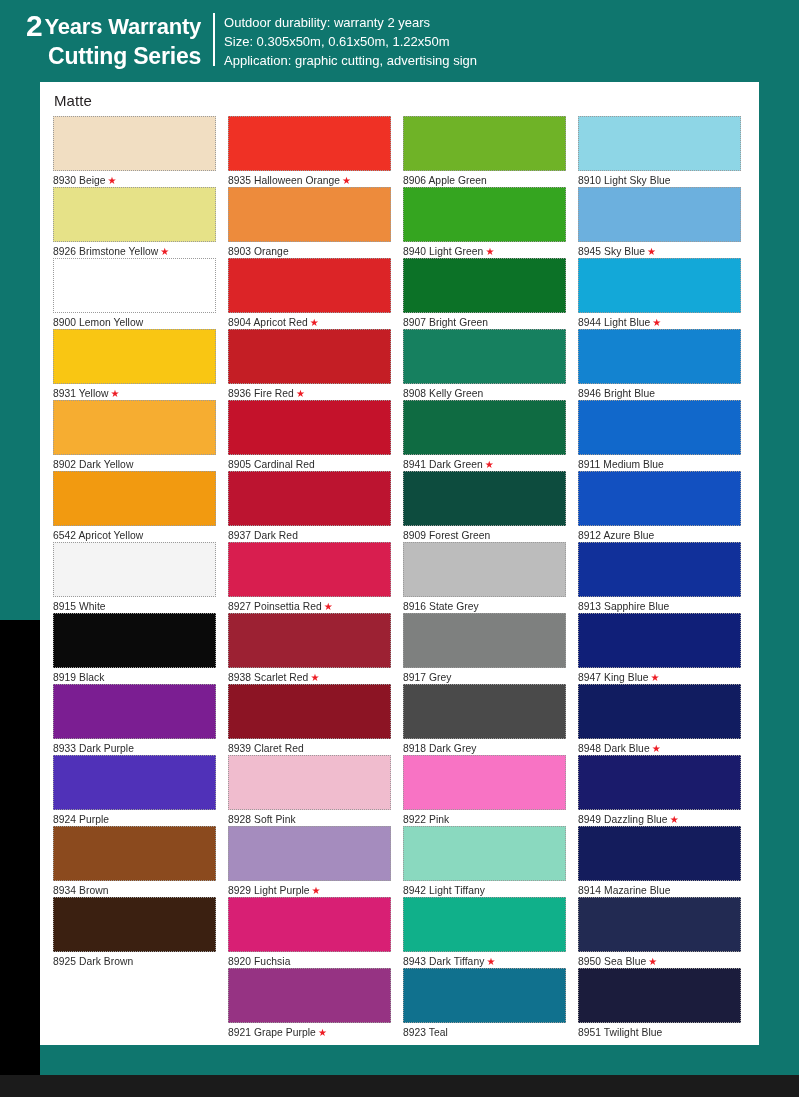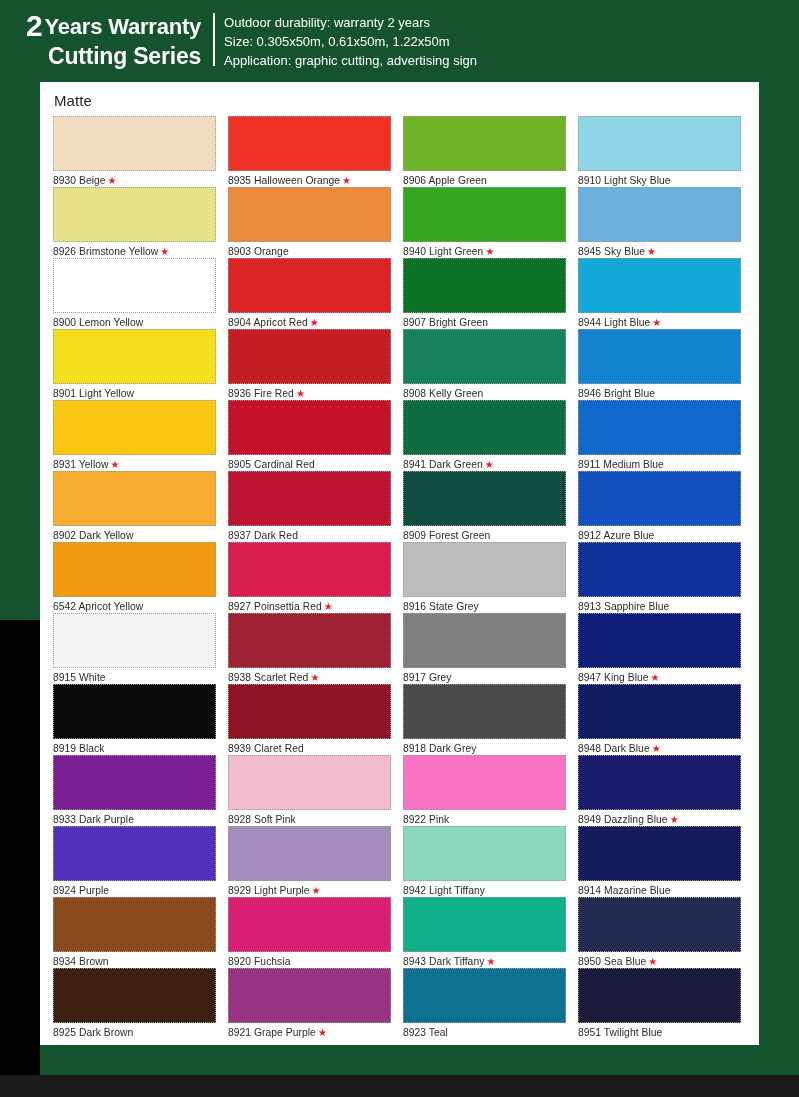--- a/index.html
+++ b/index.html
@@ -9,21 +9,21 @@
   }
   body {
     font-family: "Liberation Sans", sans-serif;
     -webkit-font-smoothing: antialiased;
   }
 
   #page {
     position: relative;
     width: 799px;
     height: 1097px;
-    background: #14532d;
+    background: #0f766e;
     overflow: hidden;
     box-sizing: border-box;
   }
 
   
   .frame-left-lower {
     position: absolute;
     left: 0;
     top: 620px;
     width: 40px;
@@ -174,24 +174,20 @@
           </div>
           <div class="cell">
             <div class="swatch" style="background: rgb(230, 226, 136);"></div>
             <div class="sw-label"><span>8926 Brimstone Yellow</span><span class="star" style="color: rgb(237, 28, 36);">★</span></div>
           </div>
           <div class="cell">
             <div class="swatch"></div>
             <div class="sw-label"><span>8900 Lemon Yellow</span></div>
           </div>
           <div class="cell">
-            <div class="swatch" style="background: rgb(244, 223, 31);"></div>
-            <div class="sw-label"><span>8901 Light Yellow</span></div>
-          </div>
-          <div class="cell">
             <div class="swatch" style="background: rgb(249, 198, 19);"></div>
             <div class="sw-label"><span>8931 Yellow</span><span class="star" style="color: rgb(237, 28, 36);">★</span></div>
           </div>
           <div class="cell">
             <div class="swatch" style="background: rgb(246, 173, 49);"></div>
             <div class="sw-label"><span>8902 Dark Yellow</span></div>
           </div>
           <div class="cell">
             <div class="swatch" style="background: rgb(242, 154, 16);"></div>
             <div class="sw-label"><span>6542 Apricot Yellow</span></div>

